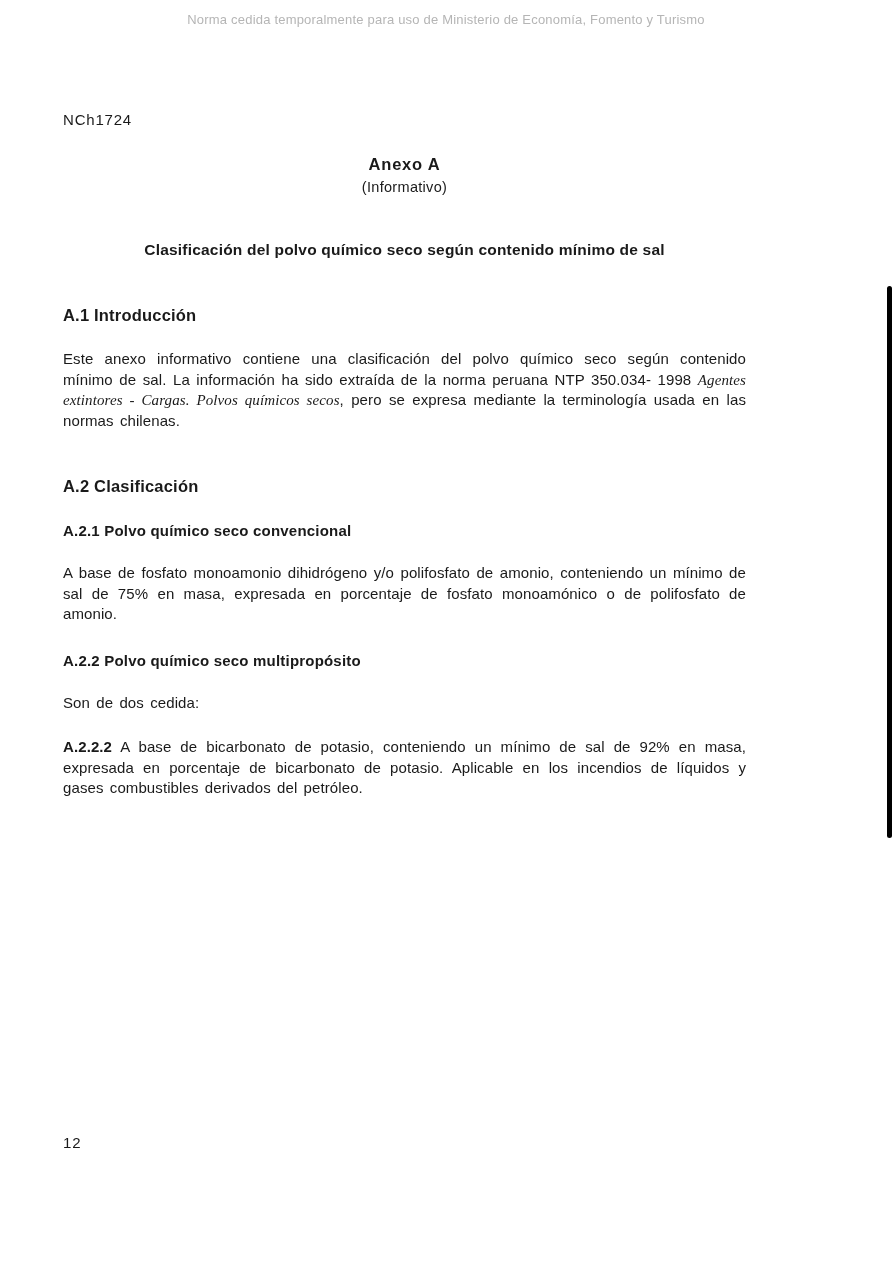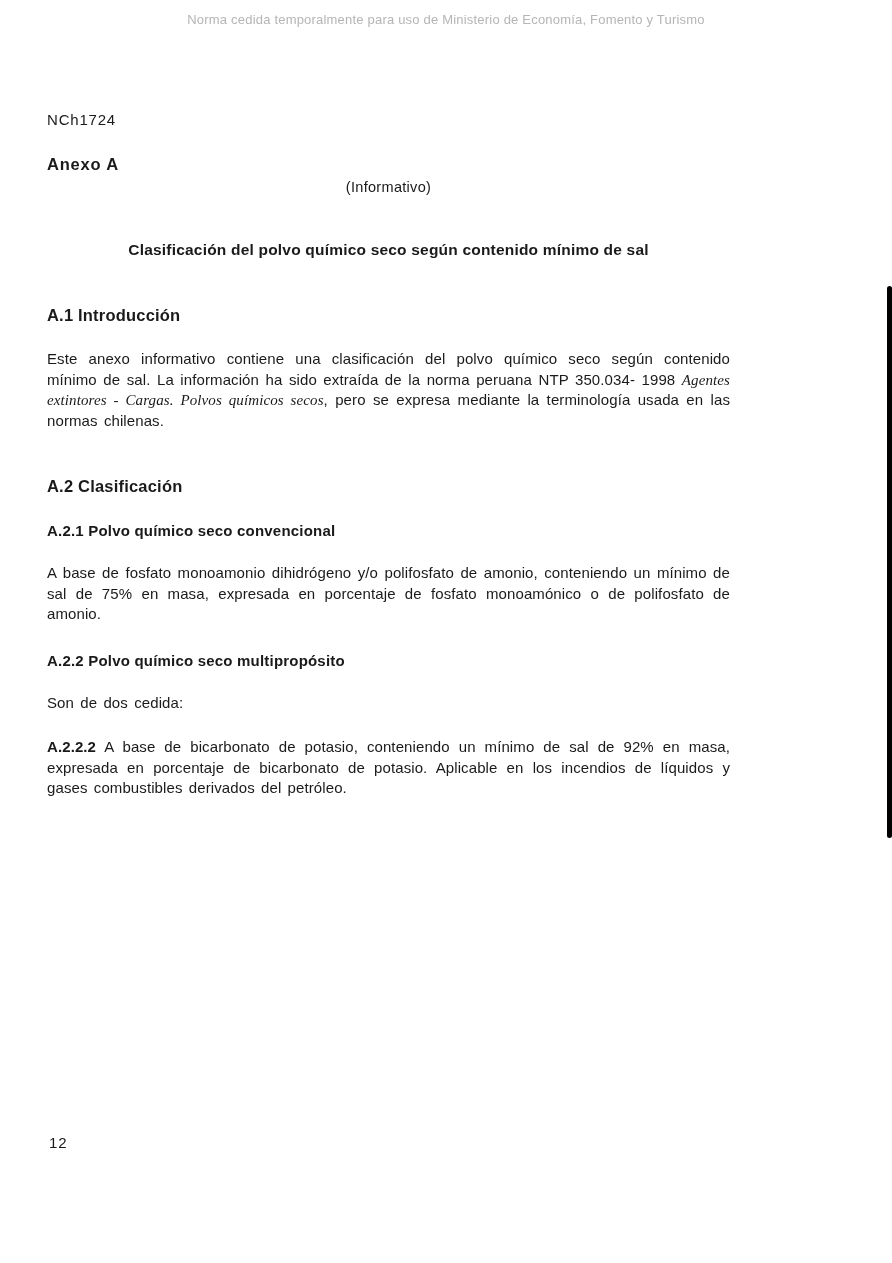--- a/index.html
+++ b/index.html
@@ -19,31 +19,31 @@
   .watermark {
     position: absolute;
     top: 12px; left: 0; right: 0;
     text-align: center;
     color: #b5b5b5;
     font-size: 13px;
     letter-spacing: 0.2px;
   }
   .content {
     position: absolute;
-    top: 0; left: 47px;
+    top: 0; left: 63px;
     width: 683px;
   }
   .doc-code {
     margin-top: 111px;
     font-size: 15px;
     letter-spacing: 0.8px;
   }
   .annex-title {
     margin-top: 27px;
-    text-align: left;
+    text-align: center;
     font-size: 16.5px;
     font-weight: bold;
     letter-spacing: 0.8px;
   }
   .annex-subtitle {
     margin-top: 5px;
     text-align: center;
     font-size: 14.5px;
     letter-spacing: 0.3px;
   }
@@ -73,21 +73,21 @@
     letter-spacing: 0.1px;
   }
   .mt-24 { margin-top: 24px; }
   .mt-26 { margin-top: 26px; }
   .mt-27 { margin-top: 27px; }
   .mt-46 { margin-top: 46px; }
   .bold { font-weight: bold; }
   .italic { font-style: italic; font-family: Liberation Serif, serif; }
   .page-number {
     position: absolute;
-    left: 49px; top: 1134px;
+    left: 63px; top: 1134px;
     font-size: 15px;
     letter-spacing: 1px;
   }
   .scan-edge-bar {
     position: absolute;
     right: 0; top: 286px;
     width: 5px; height: 552px;
     background: #000000;
   }
 </style>

